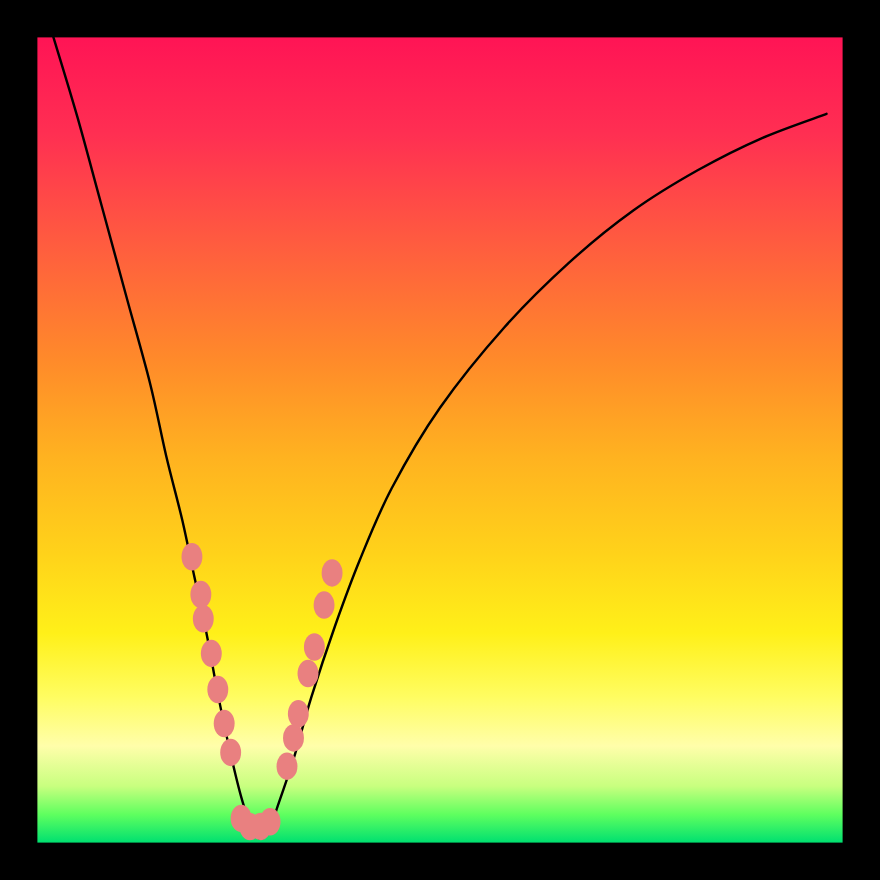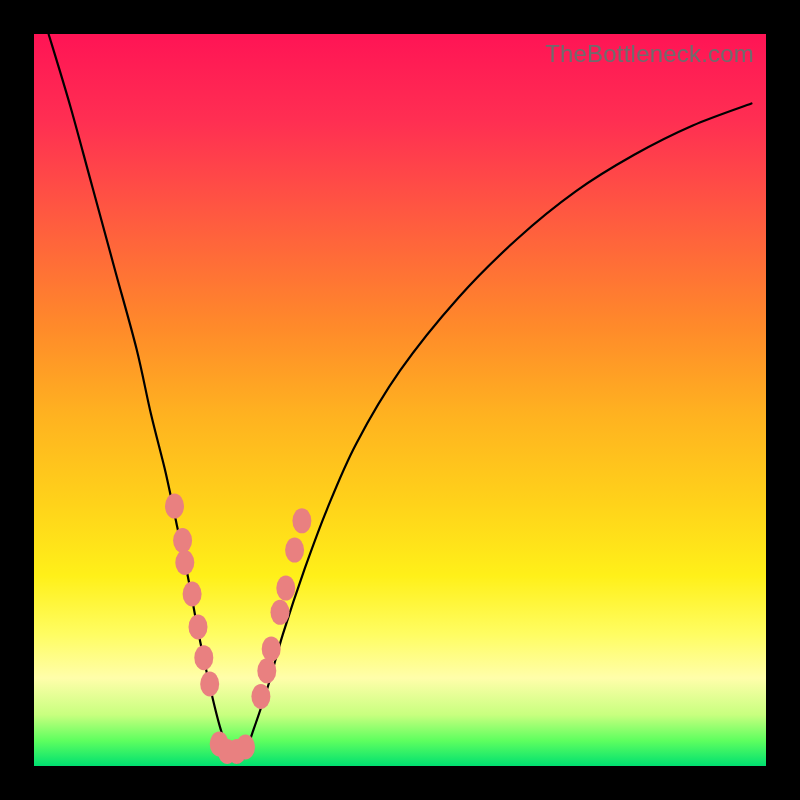--- a/index.html
+++ b/index.html
@@ -69,21 +69,20 @@
     fill: #e98080;
     stroke: none;
   }
 </style>
 </head>
 <body>
 
 <div class="frame">
   <div class="plot">
 
-    <div class="watermark">TheBottleneck.com</div>
 
     <svg class="curve" viewBox="0 0 732 732">
       <path class="stroke" d="M 14.6 0.0 C 18.3 12.2, 29.3 47.6, 36.6 73.2 C 43.9 98.8, 51.2 126.9, 58.6 153.7 C 65.9 180.6, 73.2 207.4, 80.5 234.2 C 87.8 261.1, 96.4 290.4, 102.5 314.8 C 108.6 339.2, 112.2 359.9, 117.1 380.6 C 122.0 401.4, 127.5 420.9, 131.8 439.2 C 136.0 457.5, 139.1 473.4, 142.7 490.4 C 146.4 507.5, 150.1 523.4, 153.7 541.7 C 157.4 560.0, 161.0 581.9, 164.7 600.2 C 168.4 618.5, 172.0 635.6, 175.7 651.5 C 179.3 667.3, 183.0 683.2, 186.7 695.4 C 190.3 707.6, 194.0 719.8, 197.6 724.7 C 201.3 729.6, 205.0 729.6, 208.6 724.7 C 212.3 719.8, 215.3 707.6, 219.6 695.4 C 223.9 683.2, 229.4 667.3, 234.2 651.5 C 239.1 635.6, 242.8 619.8, 248.9 600.2 C 255.0 580.7, 263.5 555.1, 270.8 534.4 C 278.2 513.6, 284.3 496.5, 292.8 475.8 C 301.3 455.1, 309.9 433.1, 322.1 409.9 C 334.3 386.7, 348.9 361.1, 366.0 336.7 C 383.1 312.3, 405.0 285.5, 424.6 263.5 C 444.1 241.6, 463.6 222.7, 483.1 205.0 C 502.6 187.3, 522.2 171.4, 541.7 157.4 C 561.2 143.3, 580.7 131.8, 600.2 120.8 C 619.8 109.8, 639.3 100.0, 658.8 91.5 C 678.3 83.0, 707.6 73.2, 717.4 69.5"></path>
       <g>
           <ellipse class="bead" cx="140.5" cy="472.1" rx="9.5" ry="12.5"></ellipse>
           <ellipse class="bead" cx="148.6" cy="506.5" rx="9.5" ry="12.5"></ellipse>
           <ellipse class="bead" cx="150.8" cy="528.5" rx="9.5" ry="12.5"></ellipse>
           <ellipse class="bead" cx="158.1" cy="560.0" rx="9.5" ry="12.5"></ellipse>
           <ellipse class="bead" cx="164.0" cy="592.9" rx="9.5" ry="12.5"></ellipse>
           <ellipse class="bead" cx="169.8" cy="623.7" rx="9.5" ry="12.5"></ellipse>

